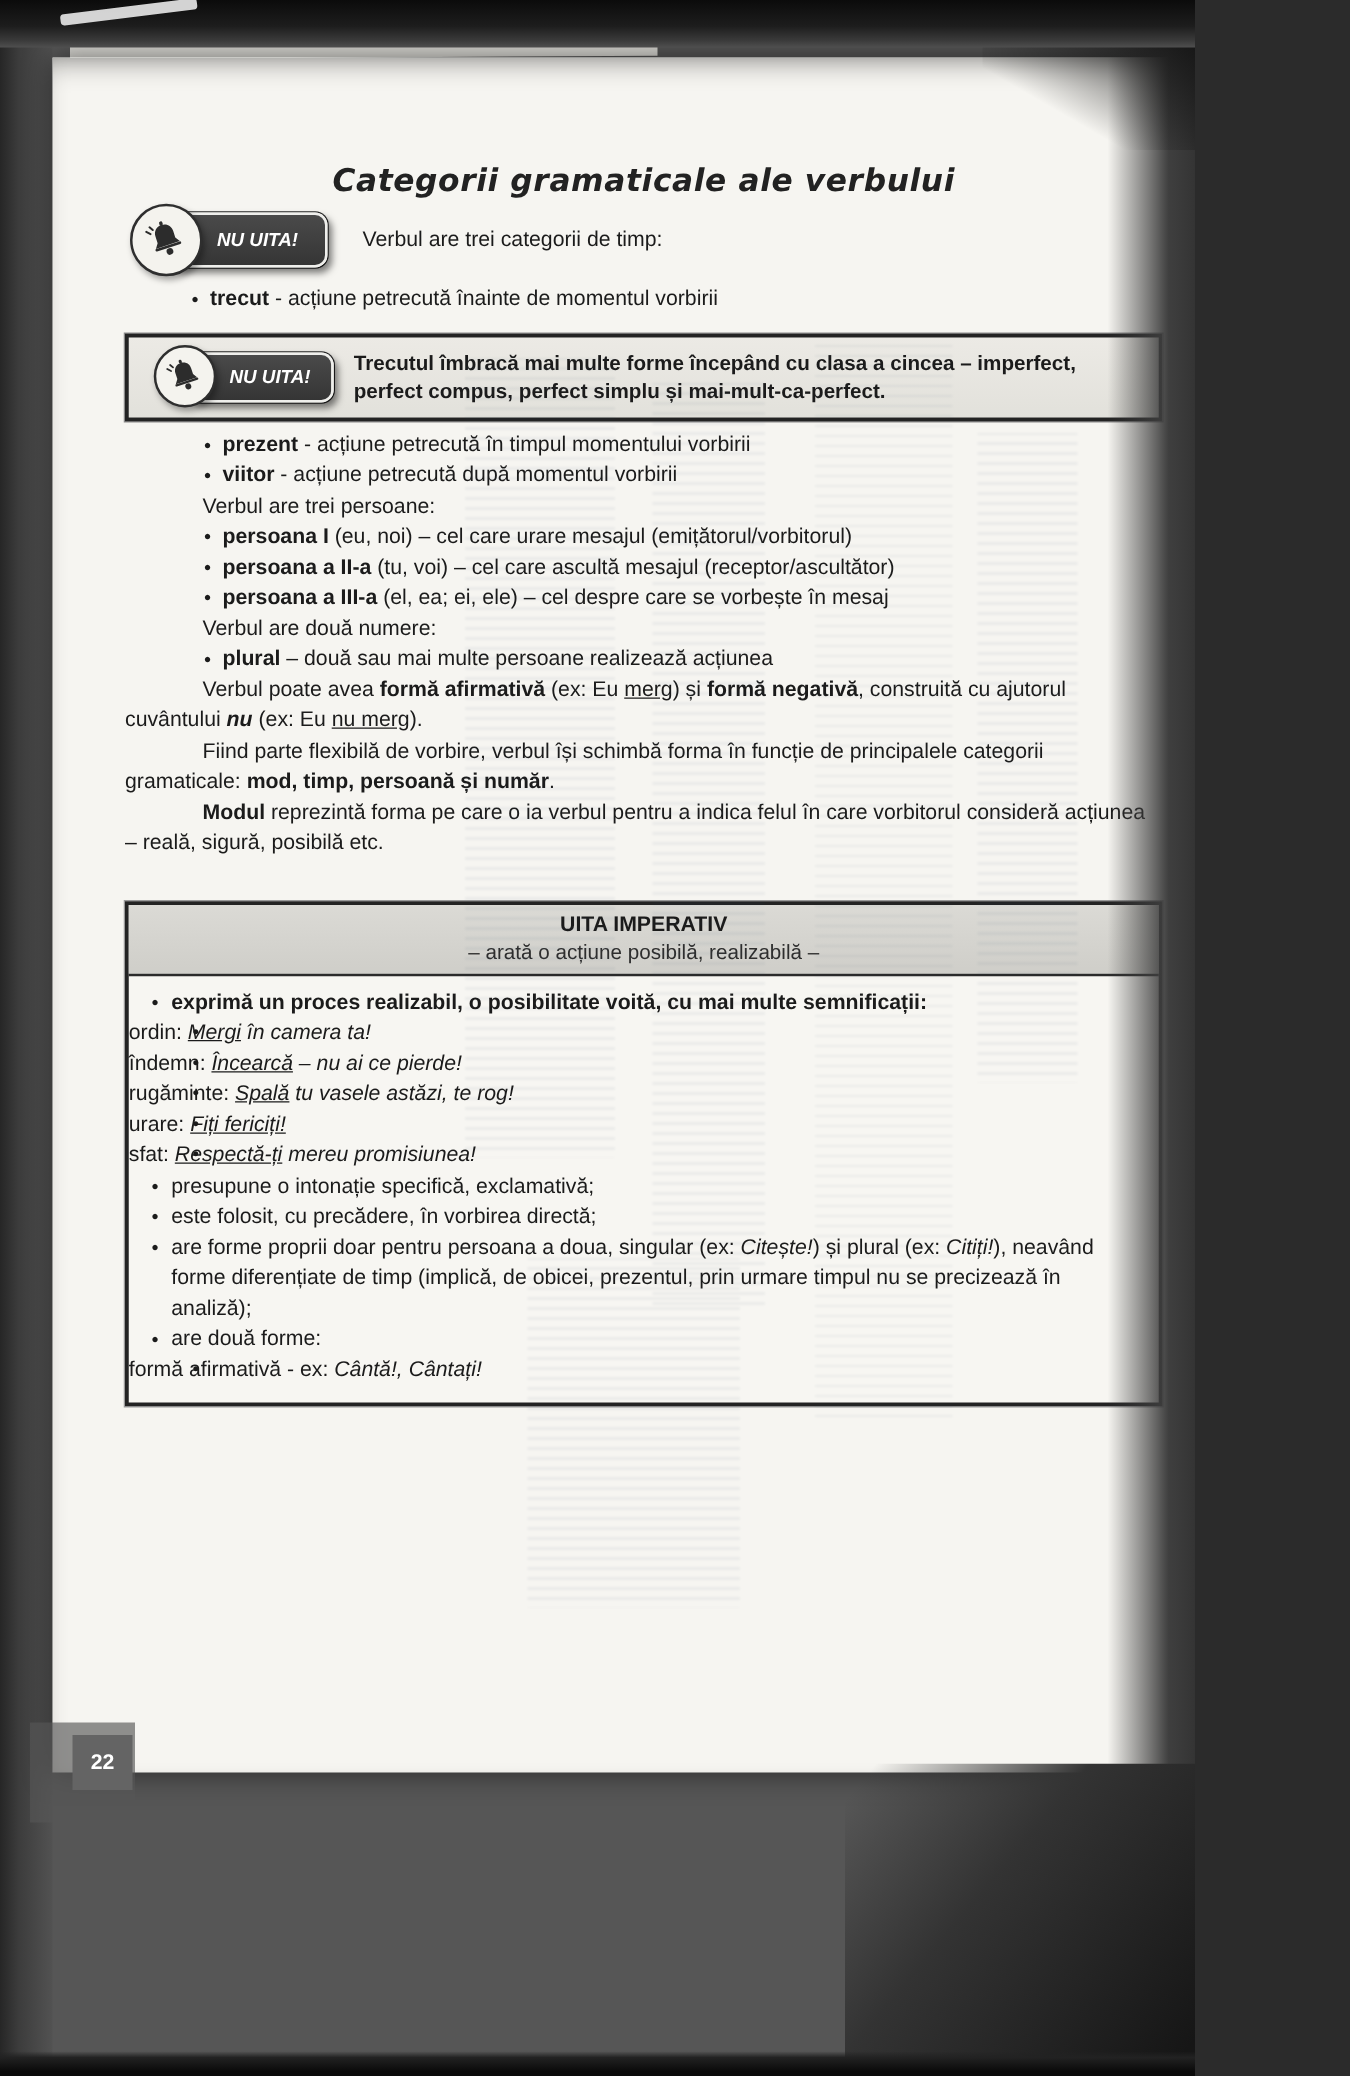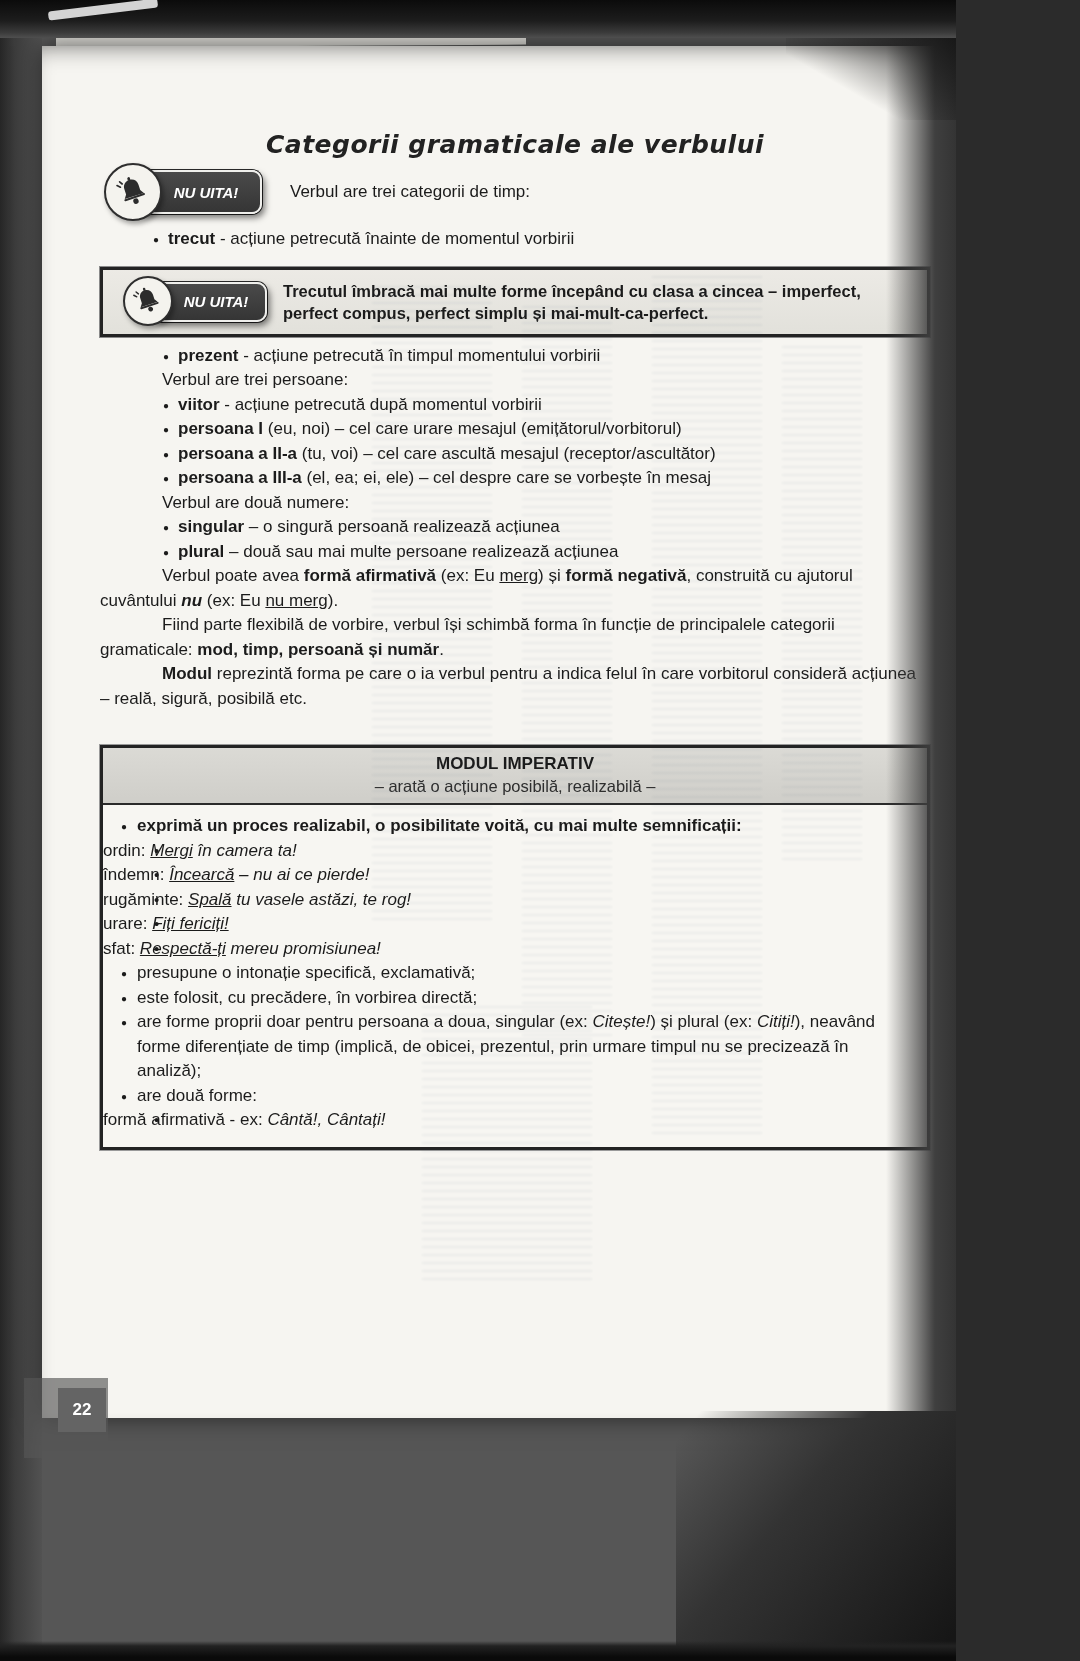--- a/index.html
+++ b/index.html
@@ -142,36 +142,35 @@
             </svg>
           </span>
           <span class="label">NU UITA!</span>
         </div>
       </div>
       <div class="note-text"><span>Trecutul îmbracă mai multe forme începând cu clasa a cincea – imperfect, perfect compus, perfect simplu și mai-mult-ca-perfect.</span></div>
     </div>
 
     <div class="content">
       <div class="line bullet"><span class="b">prezent</span><span> - acțiune petrecută în timpul momentului vorbirii</span></div>
+      <div class="line bullet"><span class="b">viitor</span><span> - acțiune petrecută după momentul vorbirii</span></div>
       <div class="line plain"><span>Verbul are trei persoane:</span></div>
-      <div class="line bullet"><span class="b">viitor</span><span> - acțiune petrecută după momentul vorbirii</span></div>
       <div class="line bullet"><span class="b">persoana I</span><span> (eu, noi) – cel care urare mesajul (emițătorul/vorbitorul)</span></div>
       <div class="line bullet"><span class="b">persoana a II-a</span><span> (tu, voi) – cel care ascultă mesajul (receptor/ascultător)</span></div>
       <div class="line bullet"><span class="b">persoana a III-a</span><span> (el, ea; ei, ele) – cel despre care se vorbește în mesaj</span></div>
       <div class="line plain"><span>Verbul are două numere:</span></div>
-      <div class="line bullet"><span class="b">singular</span><span> – o singură persoană realizează acțiunea</span></div>
       <div class="line bullet"><span class="b">plural</span><span> – două sau mai multe persoane realizează acțiunea</span></div>
       <p class="para"><span>Verbul poate avea </span><span class="b">formă afirmativă</span><span> (ex: Eu </span><span class="u">merg</span><span>) și </span><span class="b">formă negativă</span><span>, construită cu ajutorul cuvântului </span><span class="b i">nu</span><span> (ex: Eu </span><span class="u">nu merg</span><span>).</span></p>
       <p class="para"><span>Fiind parte flexibilă de vorbire, verbul își schimbă forma în funcție de principalele categorii gramaticale: </span><span class="b">mod, timp, persoană și număr</span><span>.</span></p>
       <p class="para"><span class="b">Modul</span><span> reprezintă forma pe care o ia verbul pentru a indica felul în care vorbitorul consideră acțiunea – reală, sigură, posibilă etc.</span></p>
     </div>
 
     <div class="imp-box">
       <div class="imp-head">
-        <div class="imp-title">MODUL IMPERATIV</div>
+        <div class="imp-title">UITA IMPERATIV</div>
         <div class="imp-sub">– arată o acțiune posibilă, realizabilă –</div>
       </div>
       <div class="imp-body">
         <div class="iline b1"><span class="b">exprimă un proces realizabil, o posibilitate voită, cu mai multe semnificații:</span></div>
         <div class="iline b2"><span>ordin: </span><span class="i u">Mergi</span><span class="i"> în camera ta!</span></div>
         <div class="iline b2"><span>îndemn: </span><span class="i u">Încearcă</span><span class="i"> – nu ai ce pierde!</span></div>
         <div class="iline b2"><span>rugăminte: </span><span class="i u">Spală</span><span class="i"> tu vasele astăzi, te rog!</span></div>
         <div class="iline b2"><span>urare: </span><span class="i u">Fiți fericiți!</span></div>
         <div class="iline b2"><span>sfat: </span><span class="i u">Respectă-ți</span><span class="i"> mereu promisiunea!</span></div>
         <div class="iline b1"><span>presupune o intonație specifică, exclamativă;</span></div>

